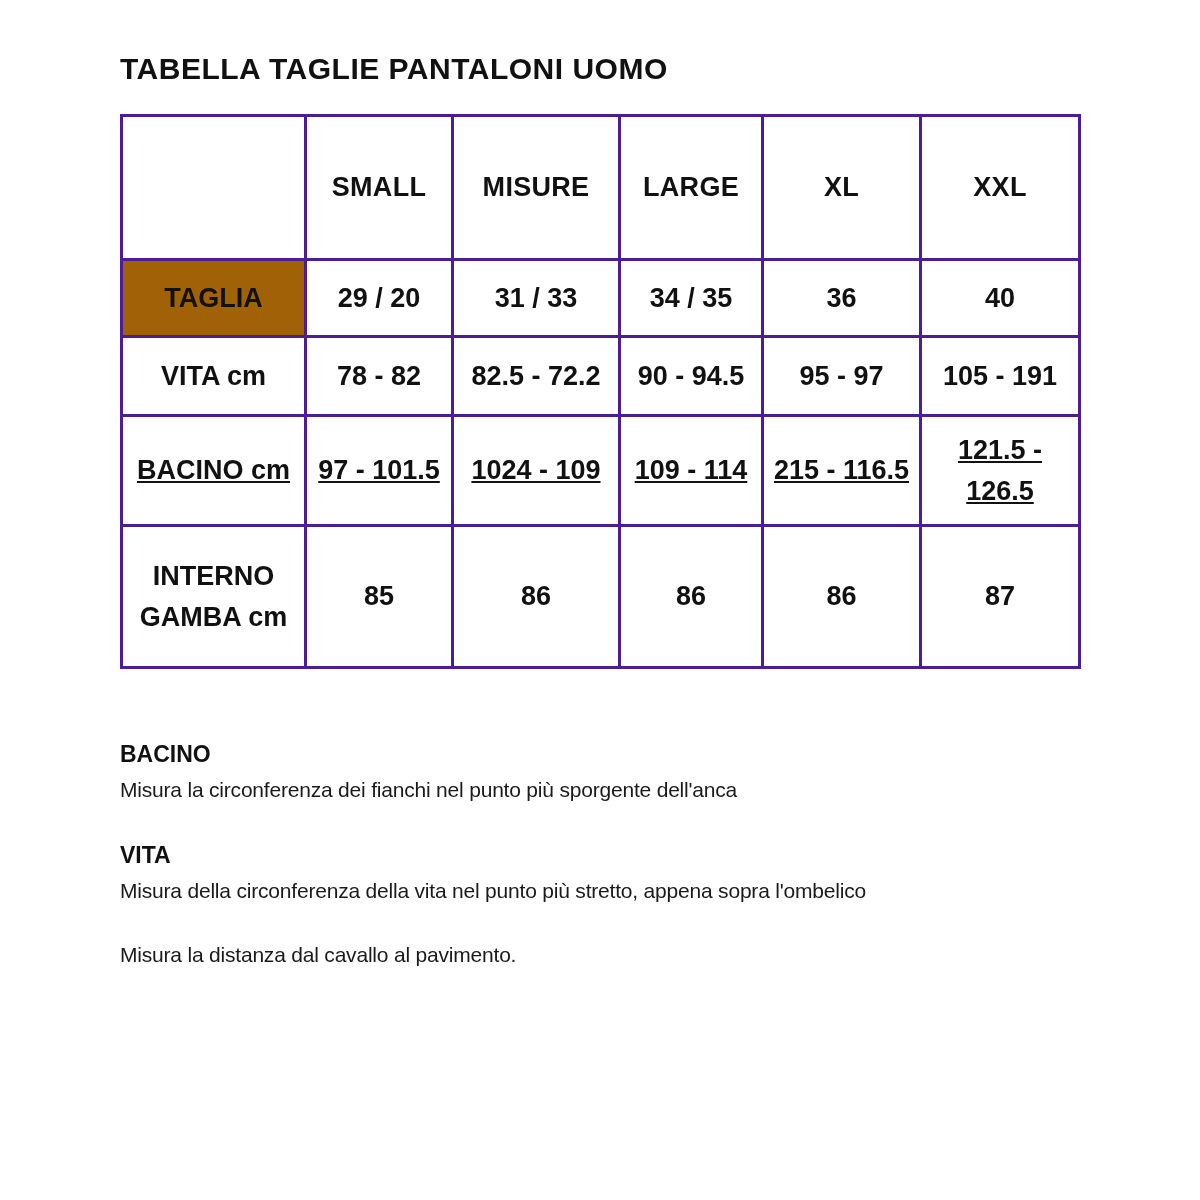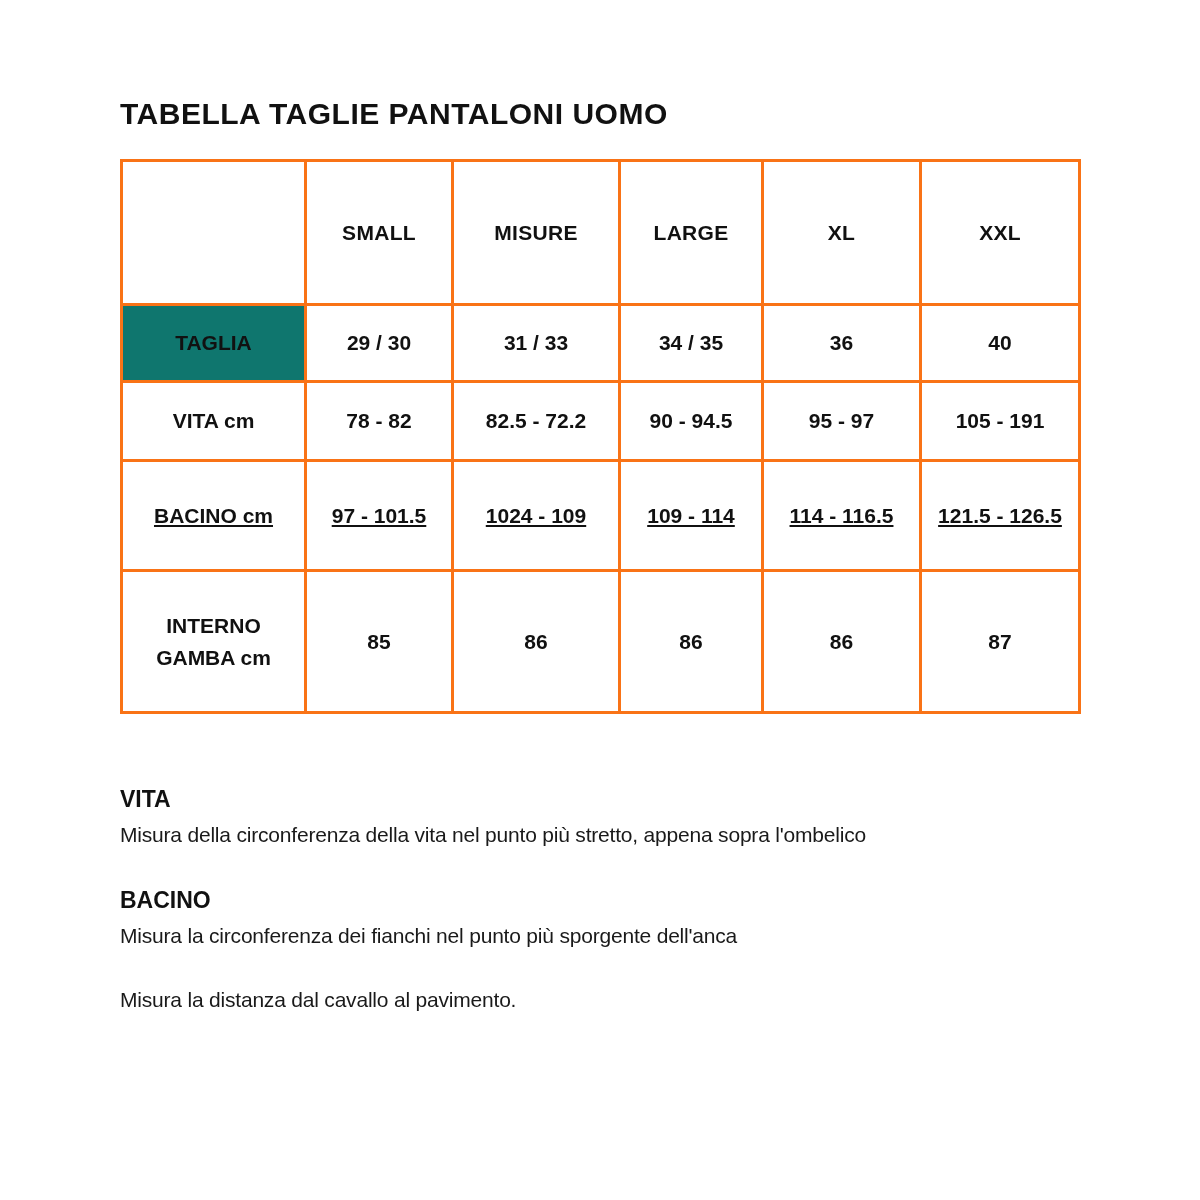--- a/index.html
+++ b/index.html
@@ -7,40 +7,40 @@
     width: 1200px;
     height: 1200px;
     background: #ffffff;
     font-family: "Liberation Sans", sans-serif;
     color: #111111;
     overflow: hidden;
   }
   .page {
     width: 1200px;
     height: 1200px;
-    padding: 97px 120px 0 120px;
+    padding: 52px 120px 0 120px;
   }
   .main-title {
     font-size: 30px;
     font-weight: bold;
     letter-spacing: 0.5px;
     color: #111111;
     margin-bottom: 28px;
   }
   table.size-table {
     border-collapse: collapse;
     table-layout: fixed;
     width: 958px;
   }
   table.size-table td, table.size-table th {
-    border: 3px solid #f97316;
+    border: 3px solid #4c1d95;
     text-align: center;
     vertical-align: middle;
     font-weight: bold;
-    font-size: 21px;
+    font-size: 27px;
     padding: 4px 8px;
     background: #ffffff;
   }
   
   col.c-label  { width: 184px; }
   col.c-small  { width: 147px; }
   col.c-medium { width: 167px; }
   col.c-large  { width: 143px; }
   col.c-xl     { width: 158px; }
   col.c-xxl    { width: 159px; }
@@ -53,21 +53,21 @@
 
   td.corner-cell {
     background: #000000;
     color: #ffffff;
     font-size: 20px;
     line-height: 1.45;
     padding: 0 26px;
   }
   td.size-header { background: #FCF0B6; font-size: 20px; letter-spacing: 0.3px; }
   td.row-label   { background: #FBE7CB; font-size: 20px; line-height: 1.5; padding: 0 16px; }
-  td.row-label.taglia { background: #0f766e; }
+  td.row-label.taglia { background: #a16207; }
   td.value-cell  { font-size: 21px; line-height: 1.5; }
 
   .guide { margin-top: 72px; }
   .guide-title {
     font-size: 30px;
     font-weight: bold;
     letter-spacing: 0.5px;
     margin-bottom: 34px;
   }
   .guide-section { margin-bottom: 40px; }
@@ -104,66 +104,66 @@
         <td class="corner-cell">PANTALONI DA UOMO</td>
         <td class="size-header">SMALL</td>
         <td class="size-header">MISURE</td>
         <td class="size-header">LARGE</td>
         <td class="size-header">XL</td>
         <td class="size-header">XXL</td>
       </tr>
 
       <tr class="r-taglia">
         <td class="row-label taglia">TAGLIA</td>
-        <td class="value-cell">29 / 30</td>
+        <td class="value-cell">29 / 20</td>
         <td class="value-cell">31 / 33</td>
         <td class="value-cell">34 / 35</td>
         <td class="value-cell">36</td>
         <td class="value-cell">40</td>
       </tr>
 
       <tr class="r-vita">
         <td class="row-label">VITA cm</td>
         <td class="value-cell">78 - 82</td>
         <td class="value-cell">82.5 - 72.2</td>
         <td class="value-cell">90 - 94.5</td>
         <td class="value-cell">95 - 97</td>
         <td class="value-cell">105 - 191</td>
       </tr>
 
       <tr class="r-bacino">
         <td class="row-label">BACINO cm</td>
         <td class="value-cell">97 - 101.5</td>
         <td class="value-cell">1024 - 109</td>
         <td class="value-cell">109 - 114</td>
-        <td class="value-cell">114 - 116.5</td>
+        <td class="value-cell">215 - 116.5</td>
         <td class="value-cell">121.5 - 126.5</td>
       </tr>
 
       <tr class="r-interno">
         <td class="row-label">INTERNO GAMBA cm</td>
         <td class="value-cell">85</td>
         <td class="value-cell">86</td>
         <td class="value-cell">86</td>
         <td class="value-cell">86</td>
         <td class="value-cell">87</td>
       </tr>
     </tbody>
   </table>
 
   <div class="guide">
 
     <div class="guide-section">
-      <div class="guide-heading">VITA</div>
-      <div class="guide-text">Misura della circonferenza della vita nel punto più stretto, appena sopra l'ombelico</div>
+      <div class="guide-heading">BACINO</div>
+      <div class="guide-text">Misura la circonferenza dei fianchi nel punto più sporgente dell'anca</div>
     </div>
 
     <div class="guide-section">
-      <div class="guide-heading">BACINO</div>
-      <div class="guide-text">Misura la circonferenza dei fianchi nel punto più sporgente dell'anca</div>
+      <div class="guide-heading">VITA</div>
+      <div class="guide-text">Misura della circonferenza della vita nel punto più stretto, appena sopra l'ombelico</div>
     </div>
 
     <div class="guide-section">
       <div class="guide-text">Misura la distanza dal cavallo al pavimento.</div>
     </div>
   </div>
 
 </div>
 
 </body></html>

